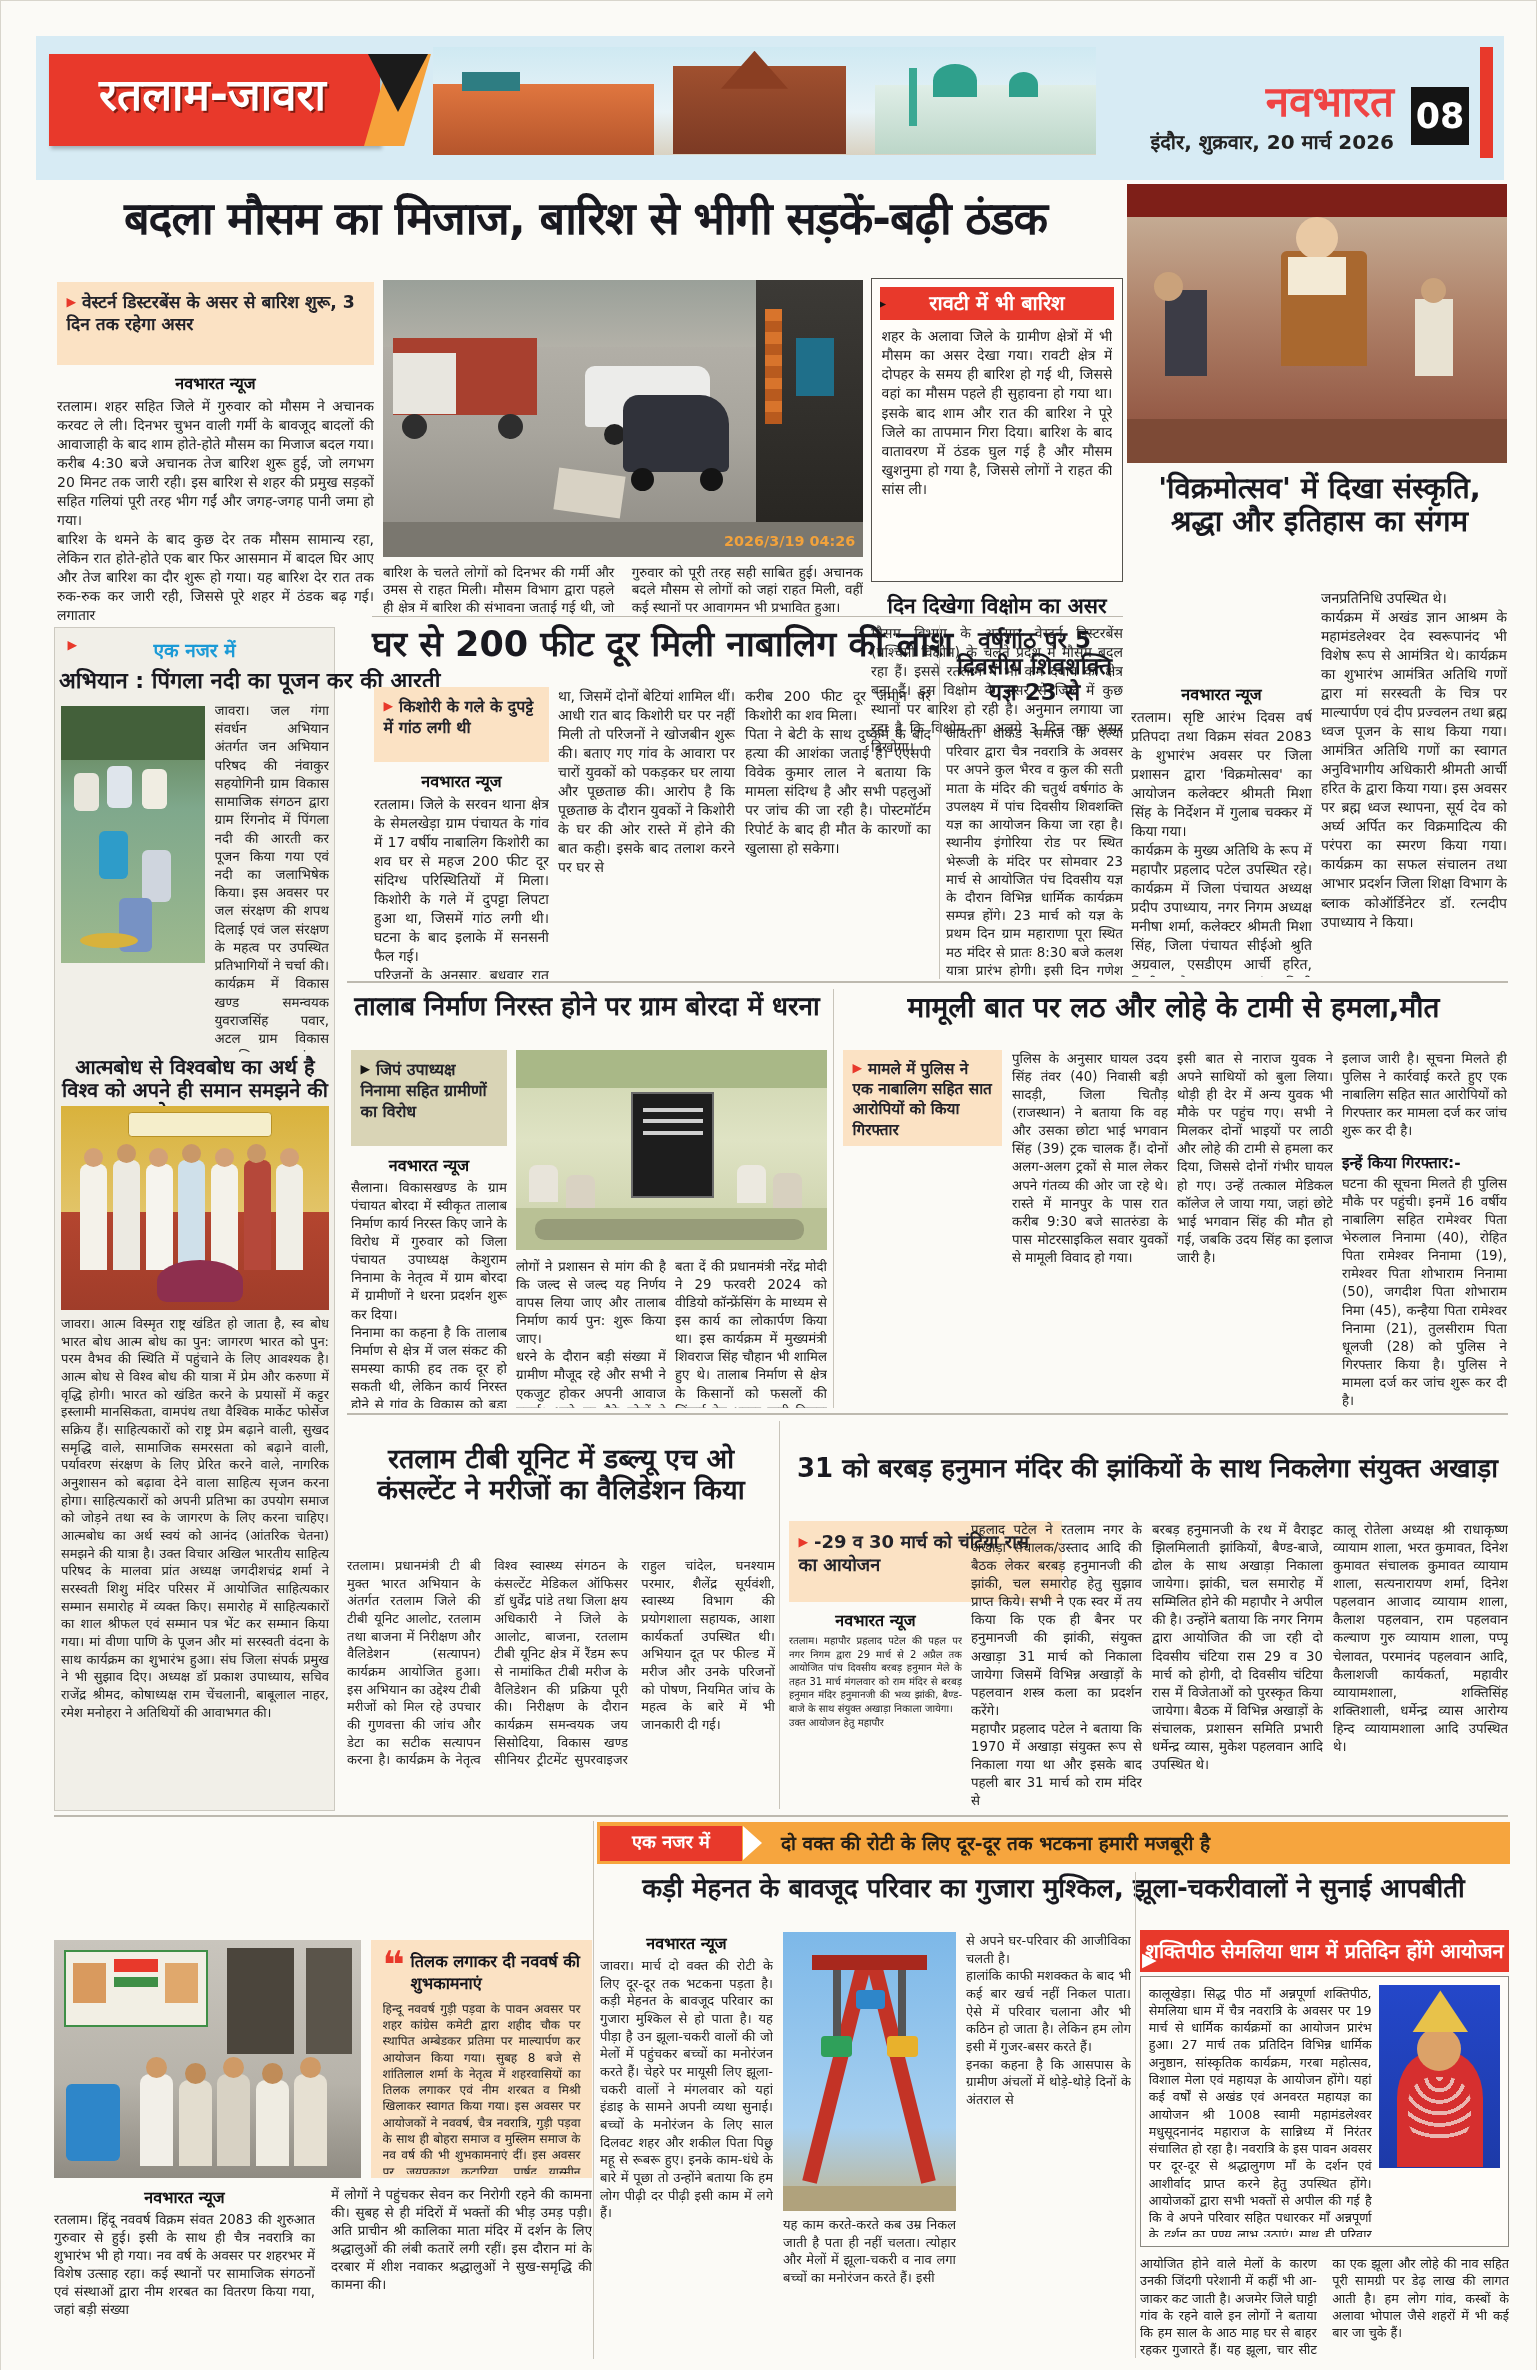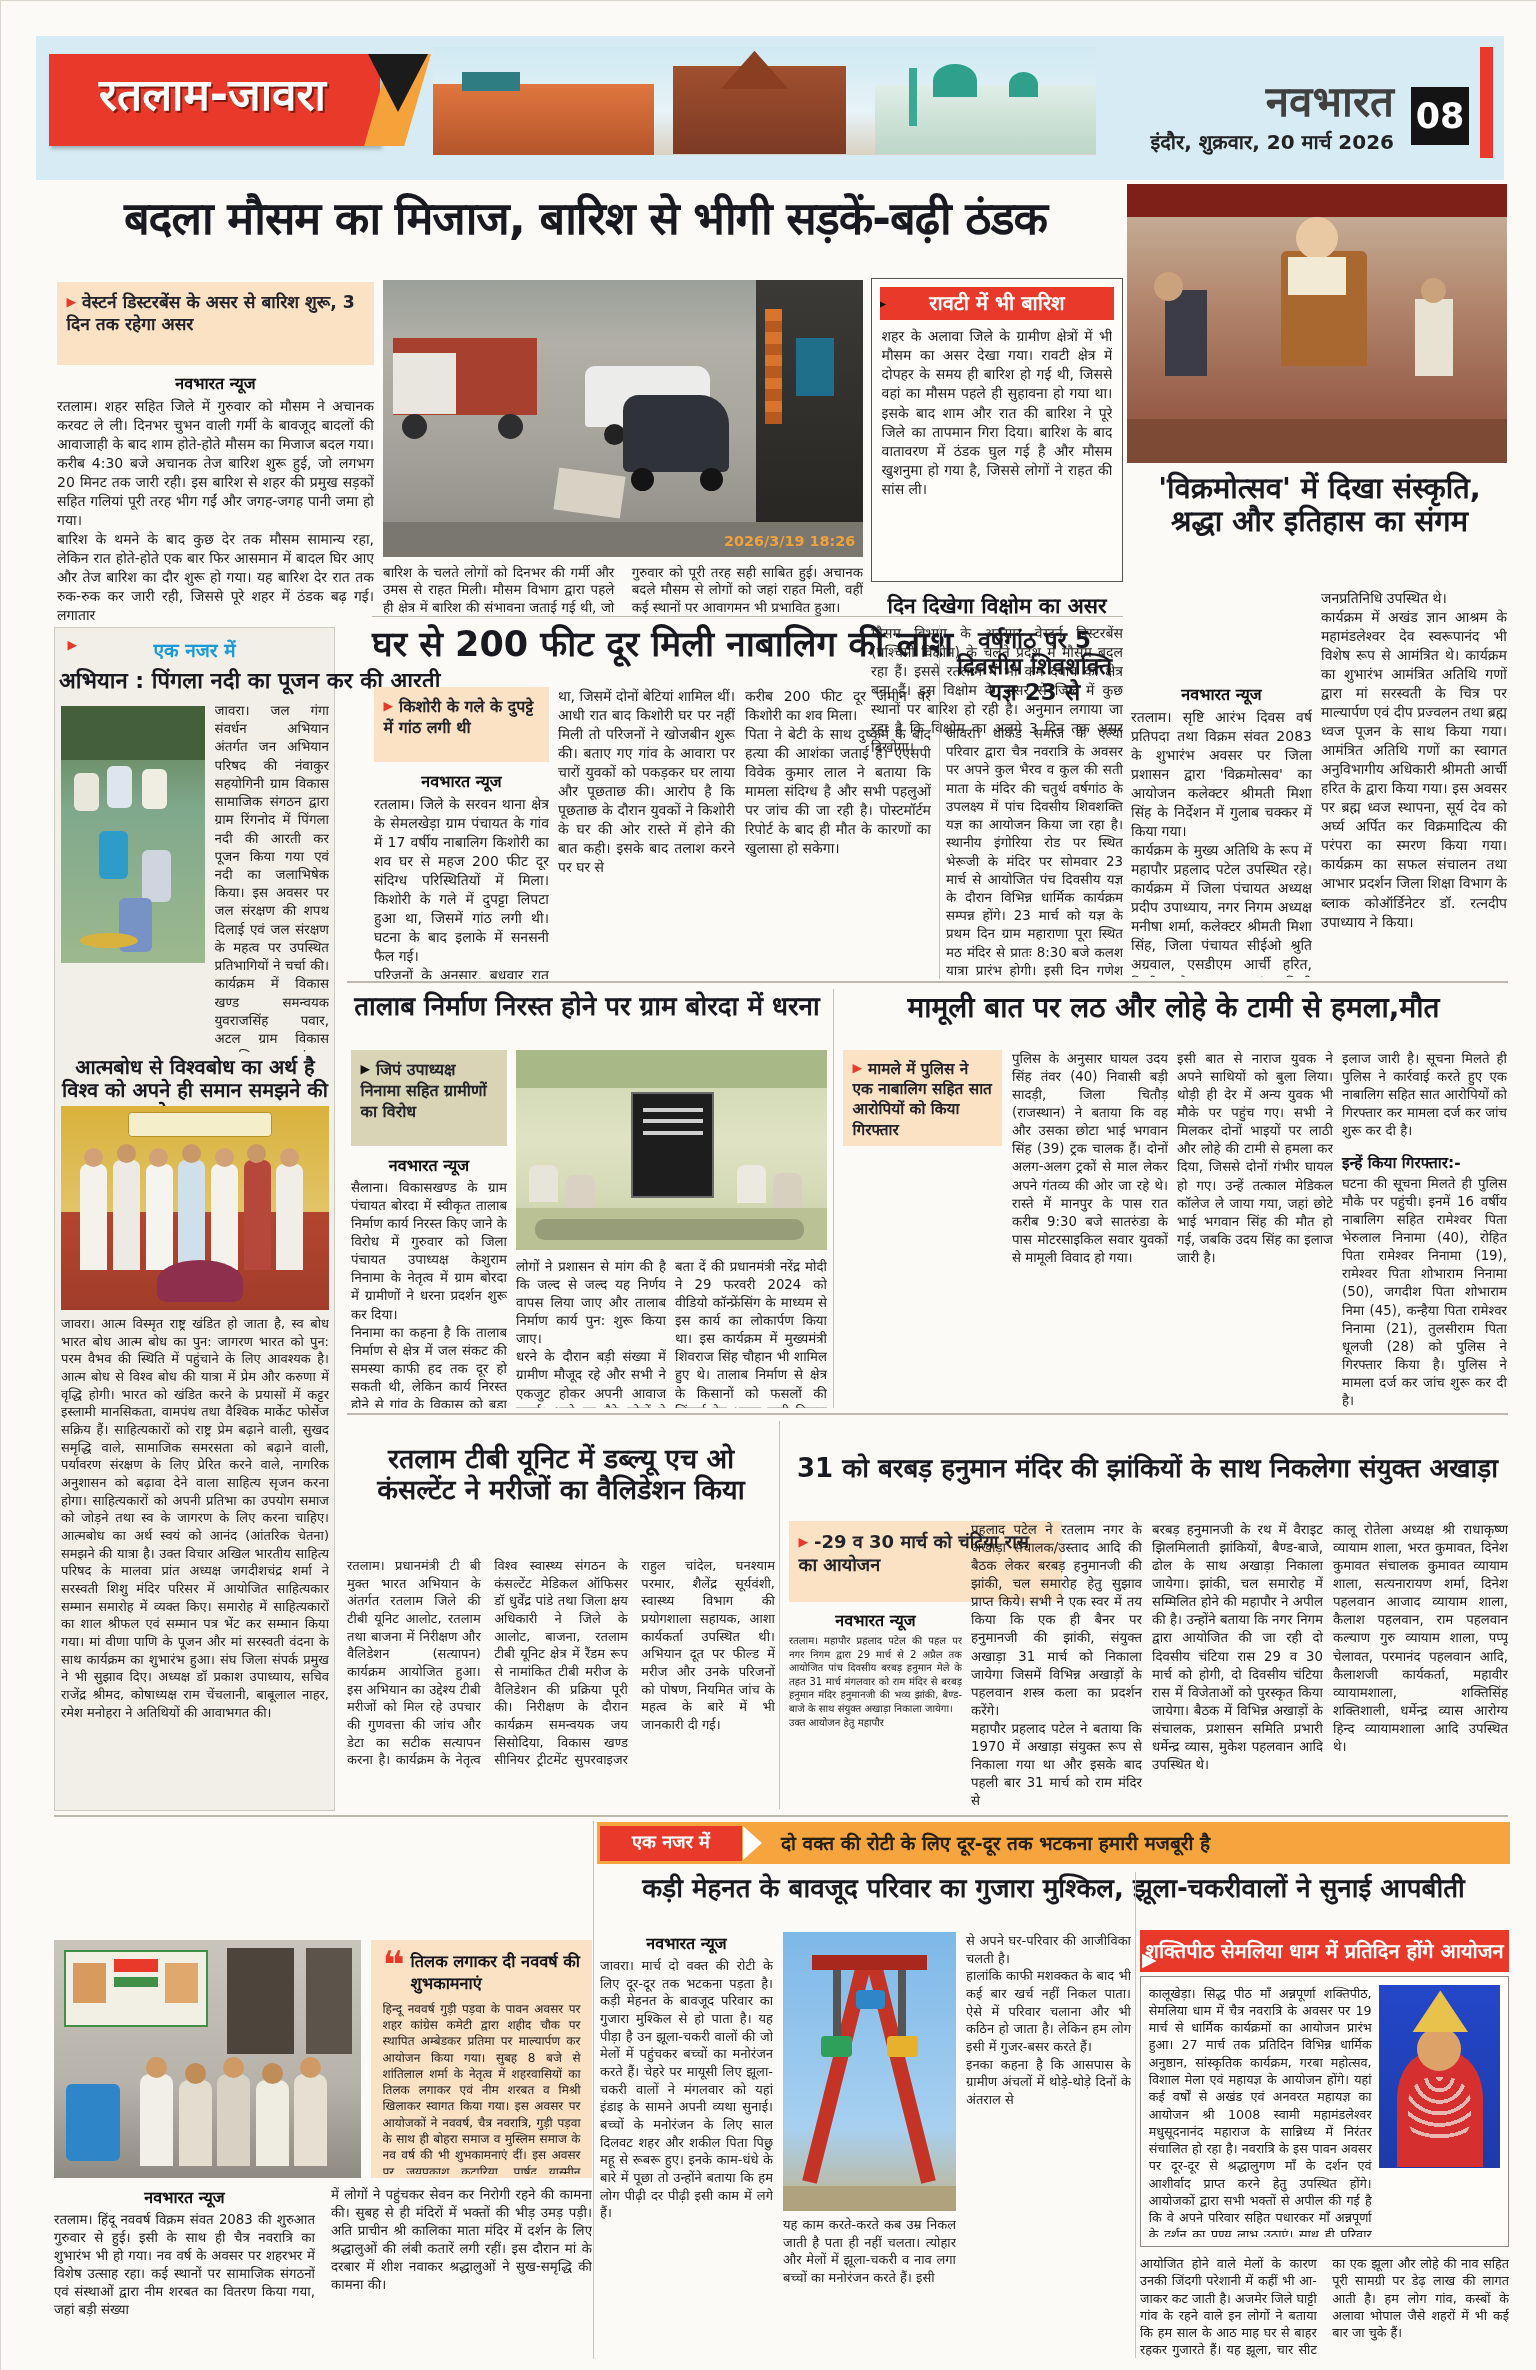--- a/index.html
+++ b/index.html
@@ -37,21 +37,21 @@
     <div style="left:288px;top:3.8px;width:67px;height:38px;background:#8a3e22;clip-path:polygon(50% 0,100% 100%,0 100%)"></div>
     <div style="left:442px;top:38px;width:221px;height:69px;background:linear-gradient(180deg,#dfeee7,#bcd6c8)"></div>
     <div style="left:500px;top:17.3px;width:44px;height:33px;background:#2fa08c;border-radius:50% 50% 0 0"></div>
     <div style="left:576px;top:25px;width:29px;height:25px;background:#2fa08c;border-radius:50% 50% 0 0"></div>
     <div style="left:476px;top:21px;width:7.7px;height:58px;background:#3aa893"></div>
   </div>
   <div class="abs" style="left:48px;top:53px;width:331px;height:92px;background:#e8392b;box-shadow:1.9px 2.9px 3.8px rgba(0,0,0,.25)"></div>
   <div class="abs" style="left:363px;top:53px;width:67px;height:92px;background:#f6a23b;clip-path:polygon(40% 0,100% 0,60% 100%,0 100%)"></div>
   <div class="abs" style="left:367px;top:53px;width:60px;height:58px;background:#1b1b1b;clip-path:polygon(0 0,100% 0,50% 100%)"></div>
   <div class="abs h nw" style="left:48px;top:69px;width:327px;font-size:44px;color:#fff;text-shadow:1.9px 1.9px 0 #7c1a10">रतलाम-जावरा</div>
-  <div class="abs h nw" style="left:1105px;top:77px;width:288px;font-size:42px;color:#404040;text-align:right">नवभारत</div>
+  <div class="abs h nw" style="left:1105px;top:77px;width:288px;font-size:42px;color:#ef4444;text-align:right">नवभारत</div>
   <div class="abs nw" style="left:1018px;top:127px;width:375px;font-size:20px;font-weight:bold;color:#222;text-align:right">इंदौर, शुक्रवार, 20 मार्च 2026</div>
   <div class="abs" style="left:1410px;top:86px;width:58px;height:58px;background:#141414"></div>
   <div class="abs h nw" style="left:1410px;top:96px;width:58px;font-size:35px;color:#fff">08</div>
   <div class="abs" style="left:1479px;top:46px;width:13.4px;height:111px;background:#e8392b"></div>
 
   <div class="abs h nw" style="left:56px;top:192px;width:1057px;font-size:45px;letter-spacing:-1px">बदला मौसम का मिजाज, बारिश से भीगी सड़कें-बढ़ी ठंडक</div>
 
   <div class="abs ph" style="left:1126px;top:183px;width:380px;height:279px;background:linear-gradient(180deg,#cbb9a2 0%,#b0836a 45%,#8a4a38 100%)">
     <div style="left:0;top:0;width:100%;height:33px;background:#7e1f18"></div>
     <div style="left:154px;top:67px;width:86px;height:115px;background:#a9682f;border-radius:5.8px 5.8px 0 0"></div>
@@ -81,21 +81,21 @@
     <div style="left:221px;top:144px;width:21px;height:21px;background:#222;border-radius:50%"></div>
     <div style="left:298px;top:144px;width:21px;height:21px;background:#222;border-radius:50%"></div>
     <div style="left:240px;top:115px;width:106px;height:77px;background:#30323a;border-radius:15.4px 29px 5.8px 5.8px"></div>
     <div style="left:248px;top:188px;width:23px;height:23px;background:#141414;border-radius:50%"></div>
     <div style="left:317px;top:188px;width:23px;height:23px;background:#141414;border-radius:50%"></div>
     <div style="left:373px;top:0;width:108px;height:277px;background:linear-gradient(180deg,#3c3a36,#262420)"></div>
     <div style="left:382px;top:29px;width:17.3px;height:115px;background:repeating-linear-gradient(180deg,#d8742c 0 11.5px,#b85a1e 11.5px 23px)"></div>
     <div style="left:413px;top:58px;width:38px;height:58px;background:#1f6f8a"></div>
     <div style="left:173px;top:192px;width:67px;height:42px;background:#d8d2c4;transform:rotate(8deg)"></div>
     <div style="left:0;bottom:0;width:100%;height:35px;background:#7a776f"></div>
-    <div class="nw" style="right:7.7px;bottom:7.7px;color:#f2a23c;font-size:14.4px;font-weight:bold">2026/3/19 18:26</div>
+    <div class="nw" style="right:7.7px;bottom:7.7px;color:#f2a23c;font-size:14.4px;font-weight:bold">2026/3/19 04:26</div>
   </div>
   <div class="abs" style="left:382px;top:563px;width:480px;height:61px;column-count:2;column-gap:17.3px;font-size:13.4px;line-height:1.3;color:#1d1d1d;text-align:justify;overflow:hidden">बारिश के चलते लोगों को दिनभर की गर्मी और उमस से राहत मिली। मौसम विभाग द्वारा पहले ही क्षेत्र में बारिश की संभावना जताई गई थी, जो गुरुवार को पूरी तरह सही साबित हुई। अचानक बदले मौसम से लोगों को जहां राहत मिली, वहीं कई स्थानों पर आवागमन भी प्रभावित हुआ।</div>
 
   <div class="abs boxed" style="left:870px;top:277px;width:252px;height:304px">
     <div class="redbar-title" style="position:relative;margin:7.7px 7.7px 0 7.7px;height:33px;font-size:20px;line-height:33px">
       <span style="position:absolute;left:-9.6px;top:0;color:#141414;font-size:21px">▶</span>
       <span>रावटी में भी बारिश</span>
     </div>
     <div class="bd" style="margin:7.7px 9.6px;height:242px">शहर के अलावा जिले के ग्रामीण क्षेत्रों में भी मौसम का असर देखा गया। रावटी क्षेत्र में दोपहर के समय ही बारिश हो गई थी, जिससे वहां का मौसम पहले ही सुहावना हो गया था। इसके बाद शाम और रात की बारिश ने पूरे जिले का तापमान गिरा दिया। बारिश के बाद वातावरण में ठंडक घुल गई है और मौसम खुशनुमा हो गया है, जिससे लोगों ने राहत की सांस ली।</div>
   </div>

